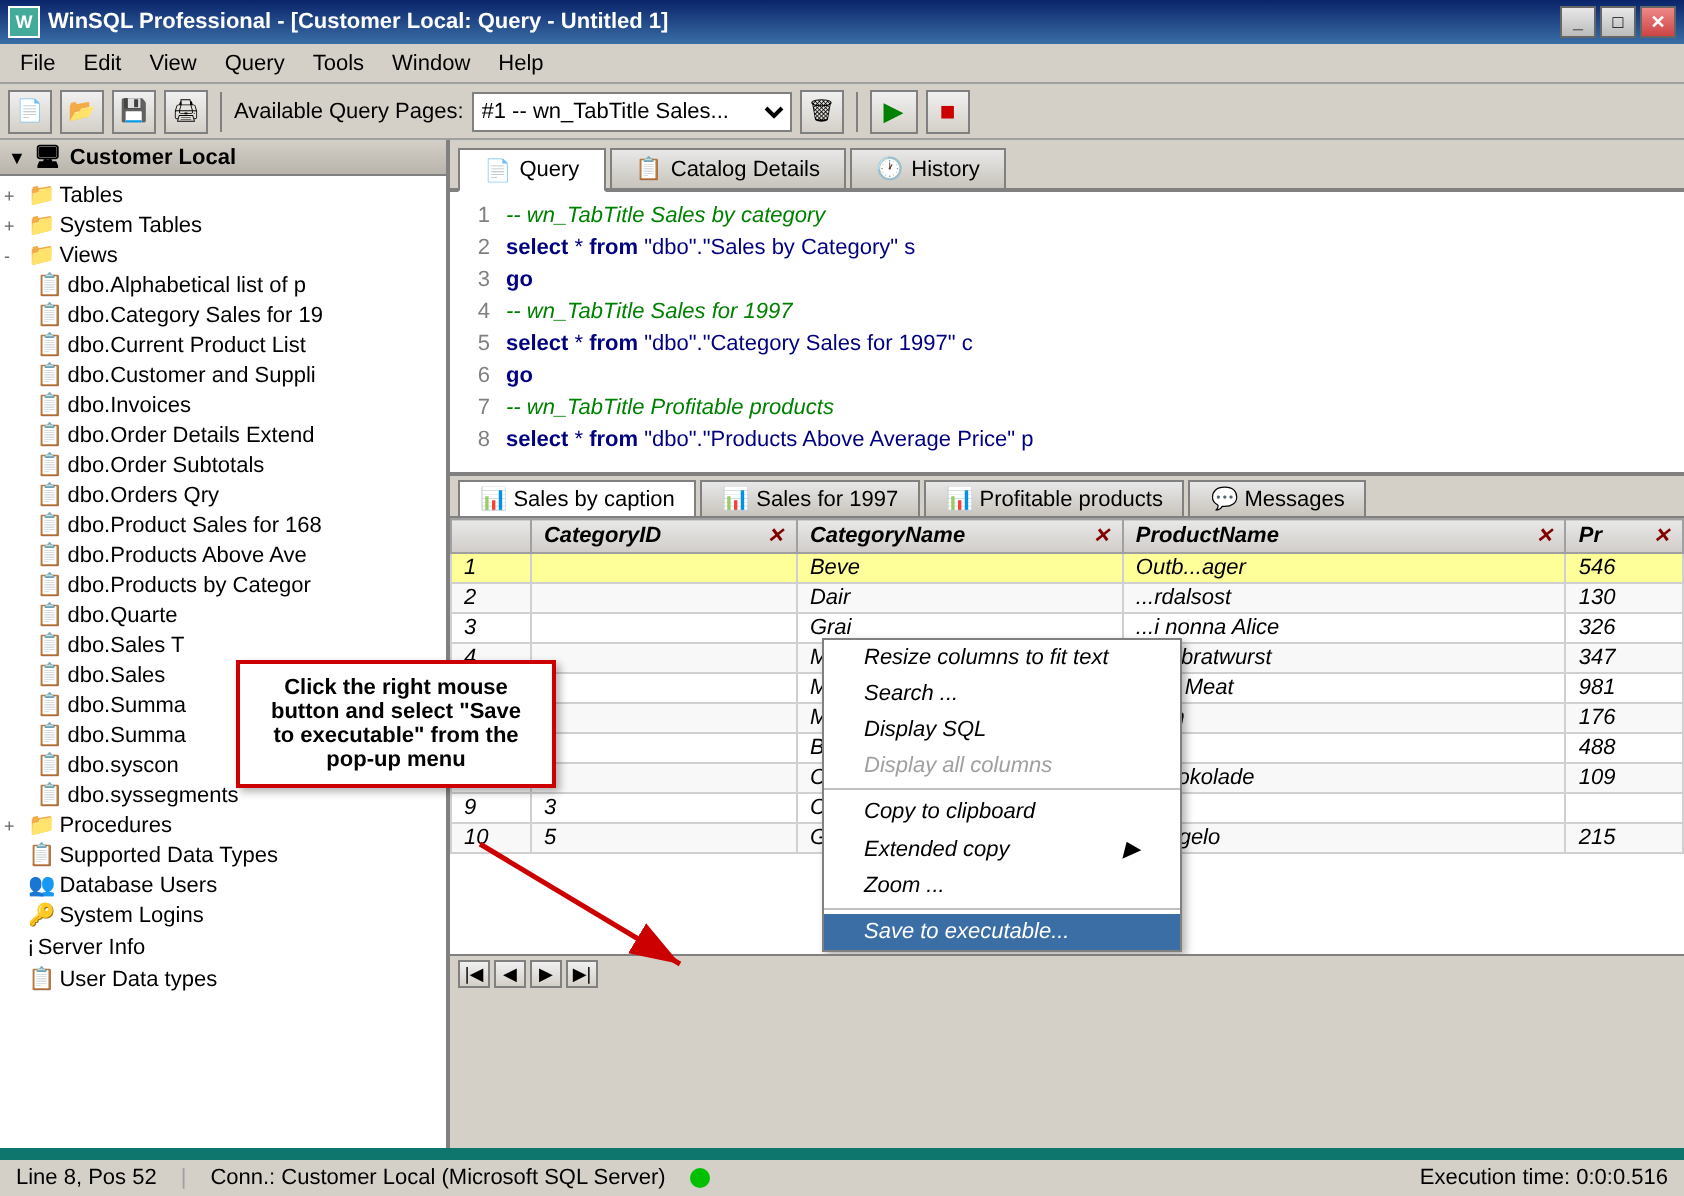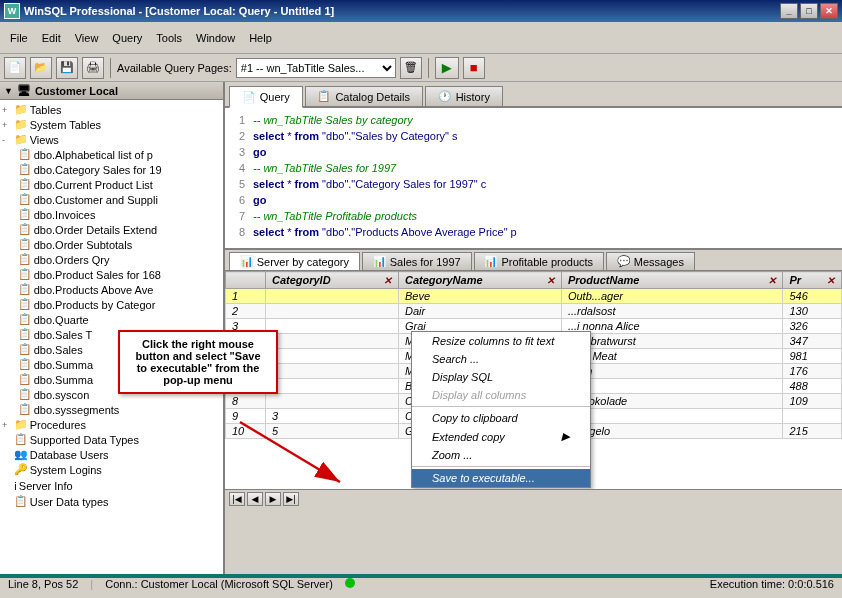--- a/index.html
+++ b/index.html
@@ -26,21 +26,21 @@
       border: 1px solid #666;
       display: flex; align-items: center; justify-content: center;
       font-size: 9px; cursor: pointer; color: #000;
     }
     .title-btn.close { background: linear-gradient(to bottom, #e88, #c44); color: white; }
 
     
     .menu-bar {
       background: #d4d0c8;
       border-bottom: 1px solid #a0a0a0;
-      height: 32px;
+      height: 20px;
       display: flex;
       align-items: center;
       padding: 0 4px;
       gap: 2px;
     }
     .menu-item {
       padding: 2px 6px;
       cursor: pointer;
       color: #000;
     }
@@ -227,23 +227,24 @@
       text-align: center;
       font-size: 11px;
       font-weight: bold;
       z-index: 200;
       box-shadow: 2px 2px 4px rgba(0,0,0,0.3);
     }
 
     
     .status-bar {
       background: #d4d0c8;
-      border-top: 4px solid #0f766e;
+      border-top: 6px solid #0f766e;
       height: 24px;
       display: flex;
+      align-items: center;
       padding: 0 8px;
       gap: 12px;
       font-size: 11px;
       position: absolute;
       bottom: 0;
       left: 0;
       right: 0;
     }
     .status-dot { width: 10px; height: 10px; background: #00c000; border-radius: 50%; }
 
@@ -487,21 +488,21 @@
         <span class="line-num">8</span>
         <span style="color:#000080;"><b>select</b> * <b>from</b> "dbo"."Products Above Average Price" p</span>
       </div>
     </div>
 
     <div class="results-area">
 
       <div class="results-tab-bar">
         <div class="results-tab active">
           <span>📊</span>
-          <span>Server by category</span>
+          <span>Sales by caption</span>
         </div>
         <div class="results-tab">
           <span>📊</span>
           <span>Sales for 1997</span>
         </div>
         <div class="results-tab">
           <span>📊</span>
           <span>Profitable products</span>
         </div>
         <div class="results-tab">

